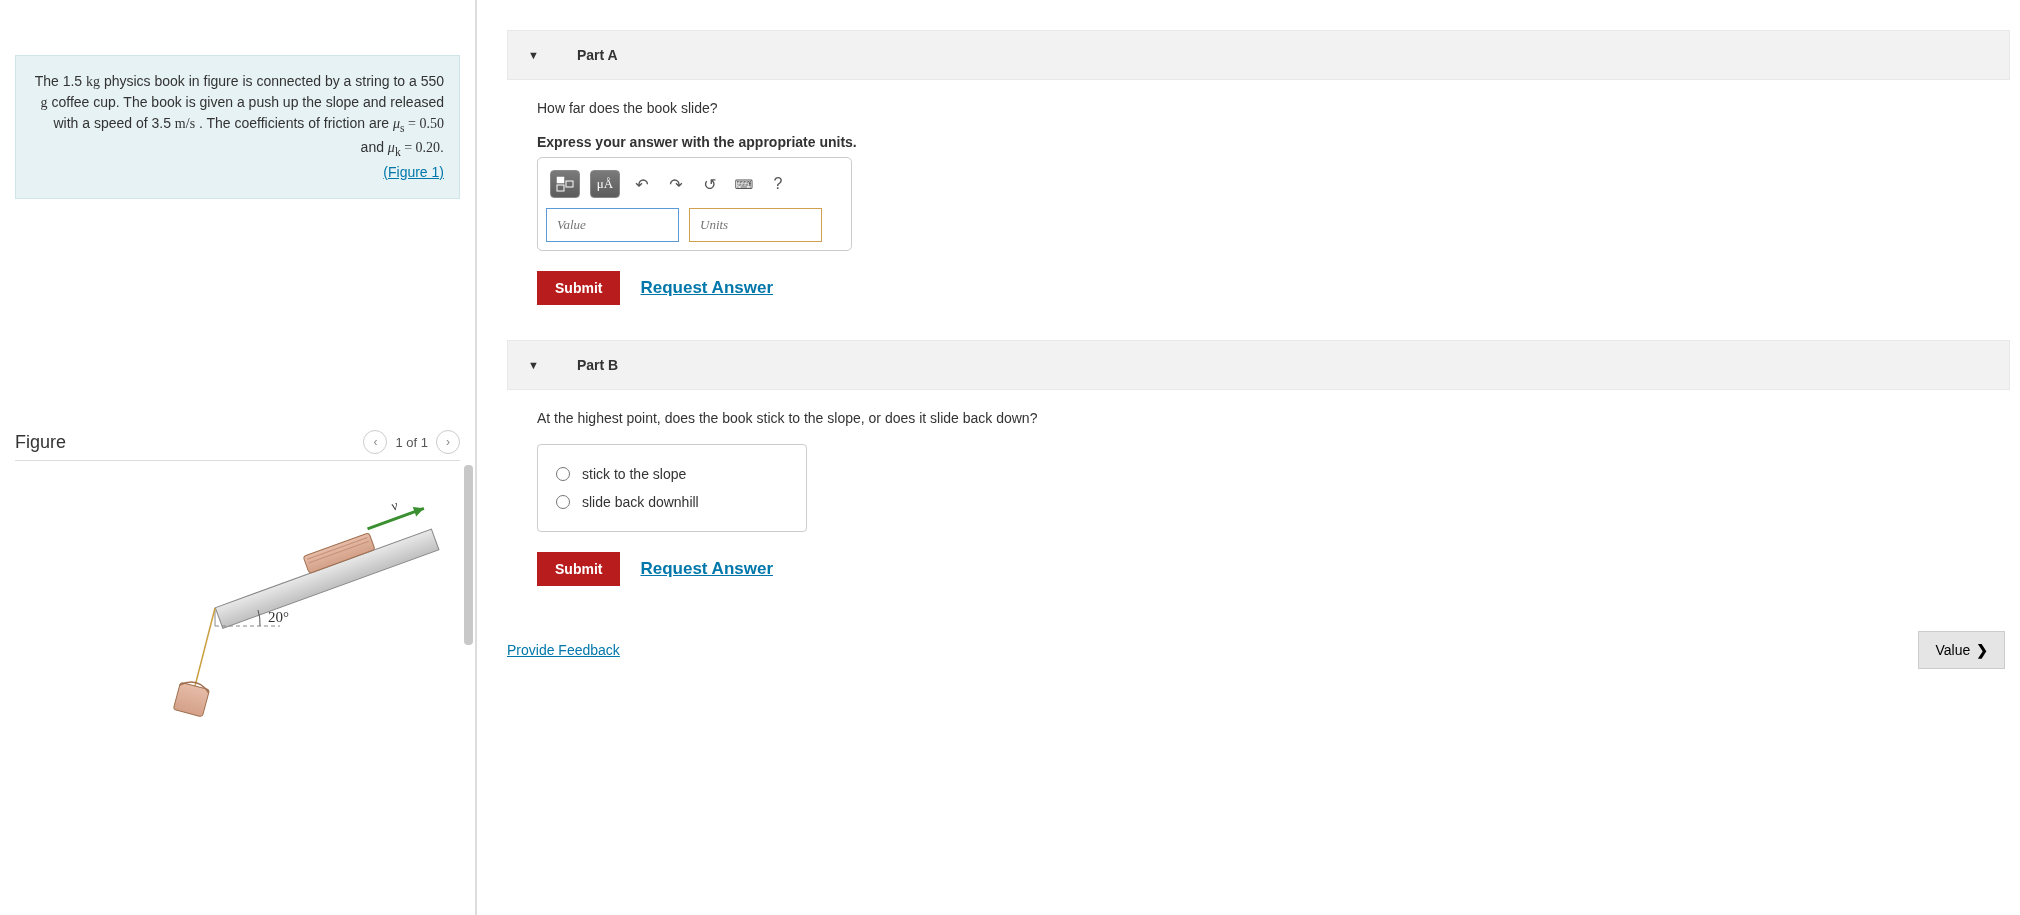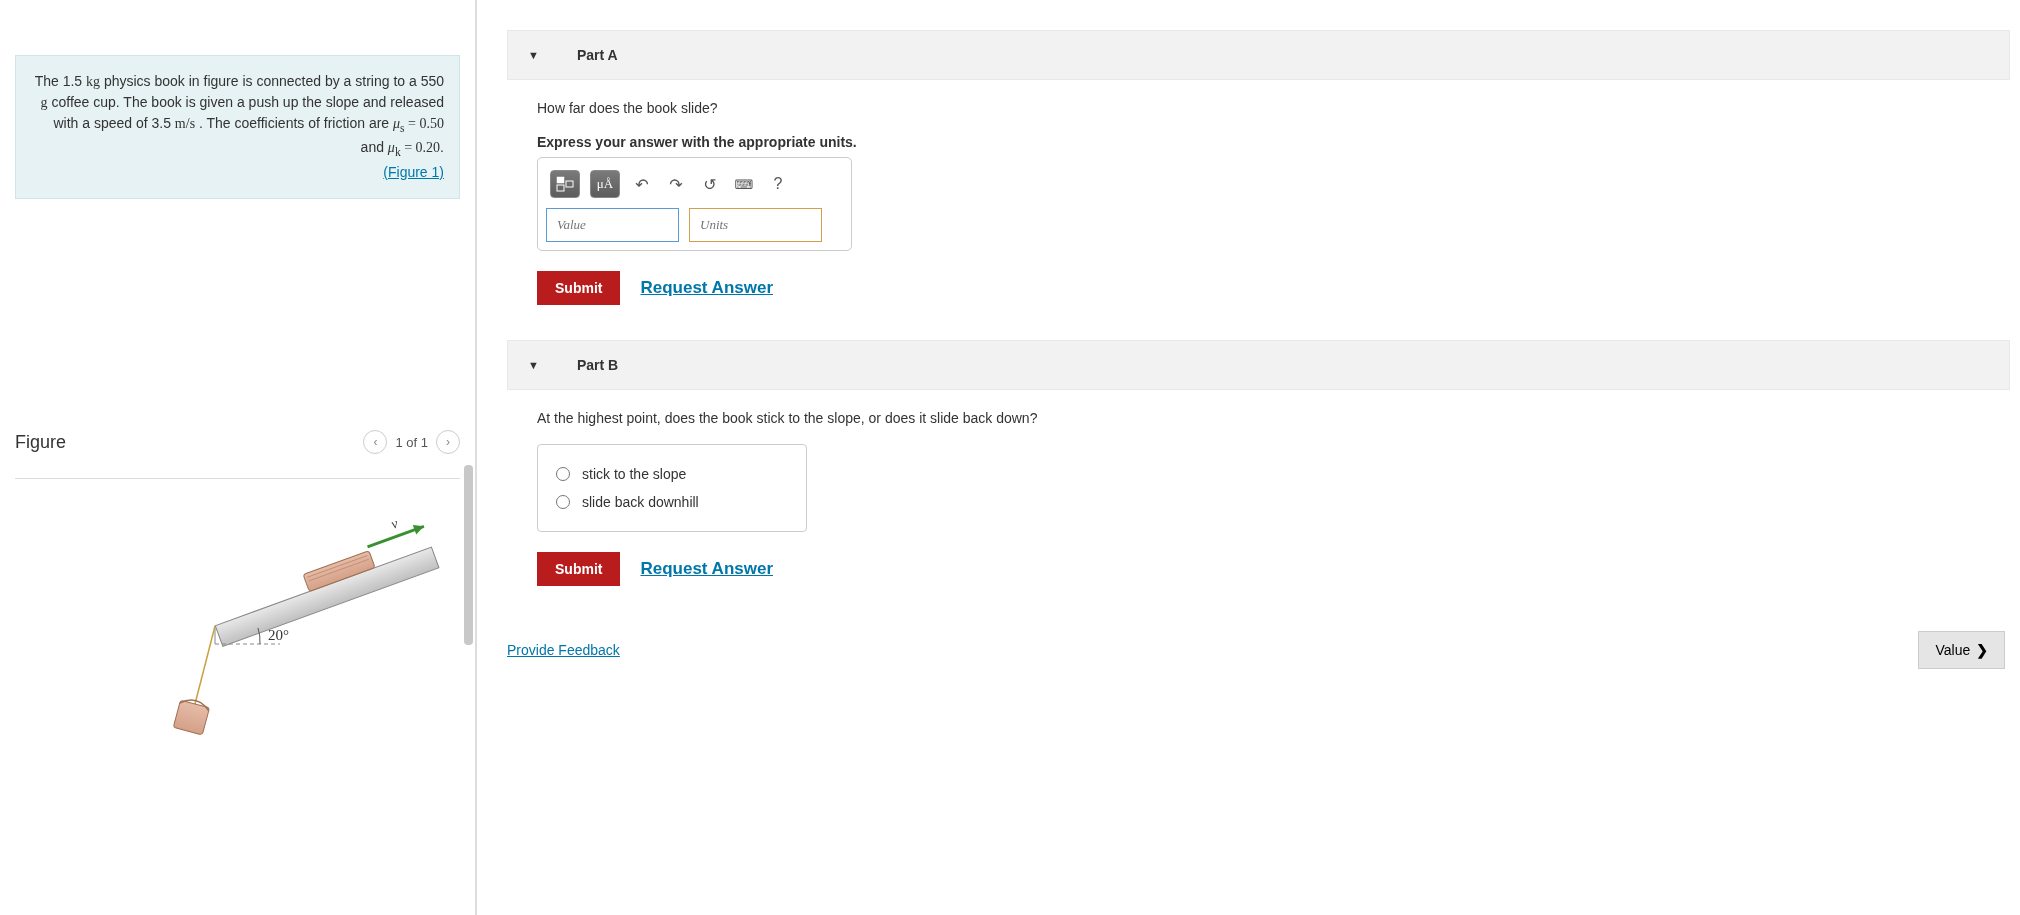--- a/index.html
+++ b/index.html
@@ -7,21 +7,21 @@
 .container { display: flex; width: 2020px; height: 915px; }
 .left-panel { width: 475px; padding: 0 15px; position: relative; text-align: right; }
 .divider { width: 2px; background: #ddd; }
 .right-panel { flex: 1; padding: 0 10px 0 30px; }
 
 .problem-box { background: #e7f2f4; border: 1px solid #d0e5e9; padding: 15px 15px; margin-top: 55px; line-height: 1.5; }
 .problem-box .math { font-family: "Times New Roman", serif; }
 .figure-link { color: #0077aa; text-decoration: underline; cursor: pointer; }
 
 .figure-section { position: absolute; top: 430px; left: 15px; right: 15px; }
-.figure-header { display: flex; justify-content: space-between; align-items: center; border-bottom: 1px solid #ddd; padding-bottom: 24px; }
+.figure-header { display: flex; justify-content: space-between; align-items: center; border-bottom: 1px solid #ddd; padding-bottom: 6px; }
 .figure-title { font-size: 18px; font-weight: normal; }
 .figure-nav { display: flex; align-items: center; gap: 8px; font-size: 13px; color: #555; }
 .nav-btn { width: 24px; height: 24px; border: 1px solid #ccc; border-radius: 50%; background: #fff; display: flex; align-items: center; justify-content: center; cursor: pointer; font-size: 12px; color: #888; }
 .figure-image { margin-top: 15px; padding-left: 70px; }
 
 .part-header { background: #f2f2f2; border: 1px solid #e8e8e8; padding: 16px 20px; margin-top: 30px; display: flex; align-items: center; gap: 10px; cursor: pointer; }
 .part-header .caret { font-size: 11px; }
 .part-header .title { font-weight: bold; margin-left: 28px; }
 .part-body { padding: 20px 0 0 30px; }
 .question-text { margin-bottom: 18px; }

